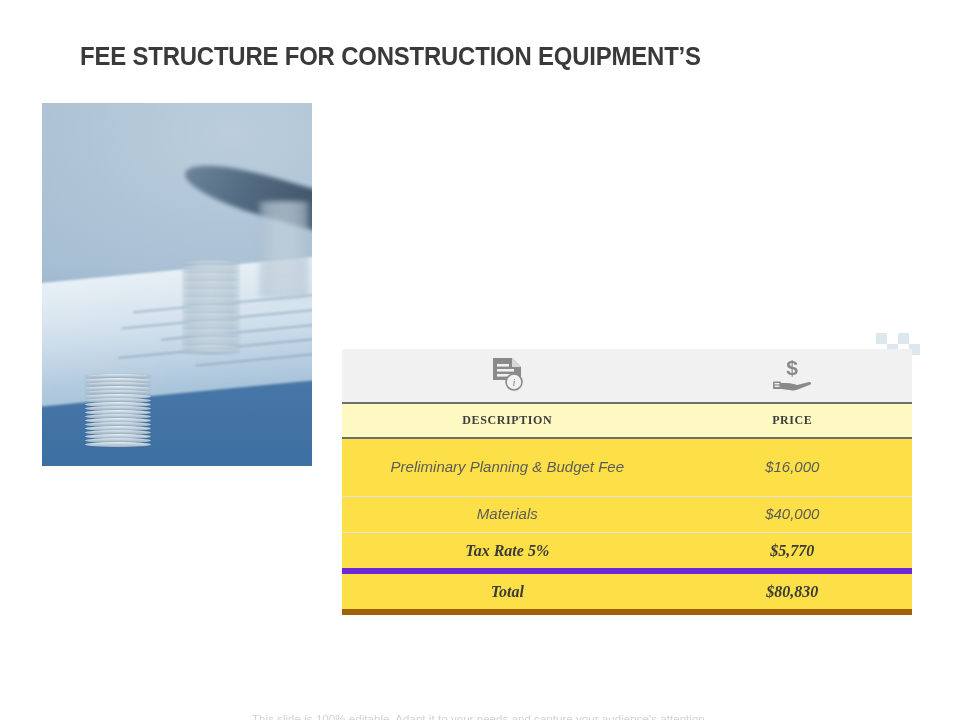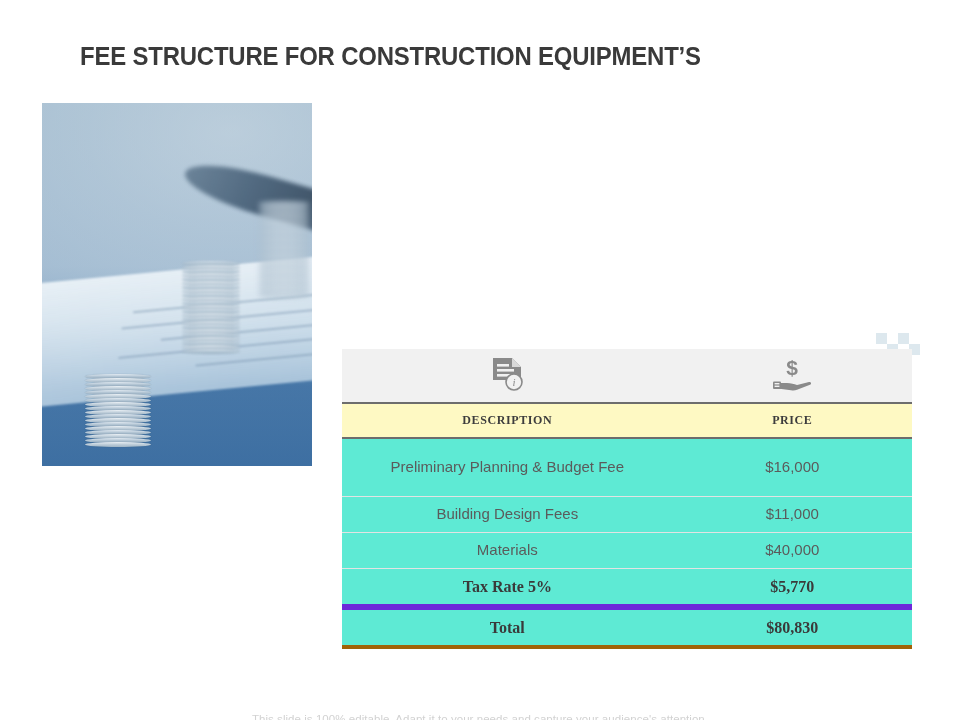--- a/index.html
+++ b/index.html
@@ -172,38 +172,39 @@
     background: #fef9c3;
     border-bottom: 2px solid #6d6d6d;
     font-family: "Liberation Serif", serif;
     font-weight: bold;
     font-size: 12px;
     letter-spacing: 0.6px;
     color: #3d3d3d;
   }
 
   .data-row td {
-    background: #5eead4;
+    background: #fde047;
     border-bottom: 1px solid #e3e3e3;
     font-size: 15px;
     color: #5b5b5b;
     line-height: 1.22;
+    font-style: italic;
   }
   .row-tall td { height: 57px; }
   .row-std td  { height: 35px; }
 
   .row-bold td {
     font-weight: bold;
     color: #3a3a3a;
     font-family: "Liberation Serif", serif;
     font-size: 16px;
   }
   .row-subtotal td { border-bottom: 1px solid #e3e3e3; }
   .row-tax td { border-bottom: 6px solid #6d28d9; }
-  .row-total td { border-bottom: 4px solid #a16207; }
+  .row-total td { border-bottom: 6px solid #a16207; }
 
   .desc-multiline { padding: 0 18px; }
 
   
   .footer-note {
     position: absolute;
     left: 0;
     right: 0;
     top: 690px;
     text-align: center;
@@ -354,24 +355,20 @@
   <tr class="label-row">
     <td>DESCRIPTION</td>
     <td>PRICE</td>
   </tr>
 
   <tr class="data-row row-tall">
     <td class="desc-multiline">Preliminary Planning &amp; Budget Fee</td>
     <td>$16,000</td>
   </tr>
   <tr class="data-row row-std">
-    <td>Building Design Fees</td>
-    <td>$11,000</td>
-  </tr>
-  <tr class="data-row row-std">
     <td>Materials</td>
     <td>$40,000</td>
   </tr>
   <tr class="data-row row-std row-bold row-tax">
     <td>Tax Rate 5%</td>
     <td>$5,770</td>
   </tr>
   <tr class="data-row row-std row-bold row-total">
     <td>Total</td>
     <td>$80,830</td>

